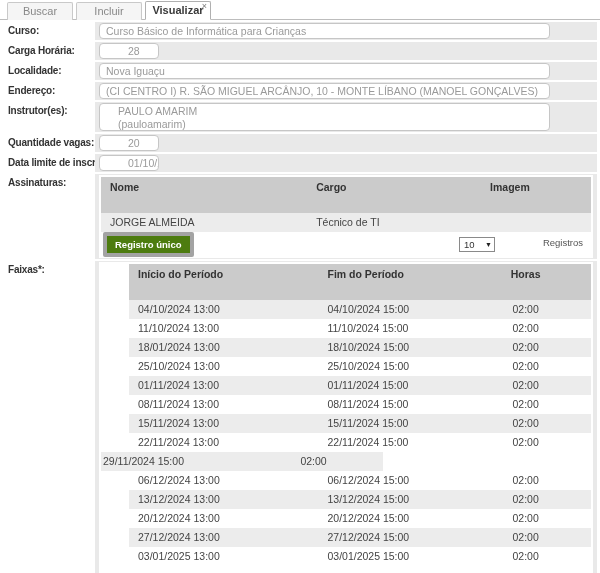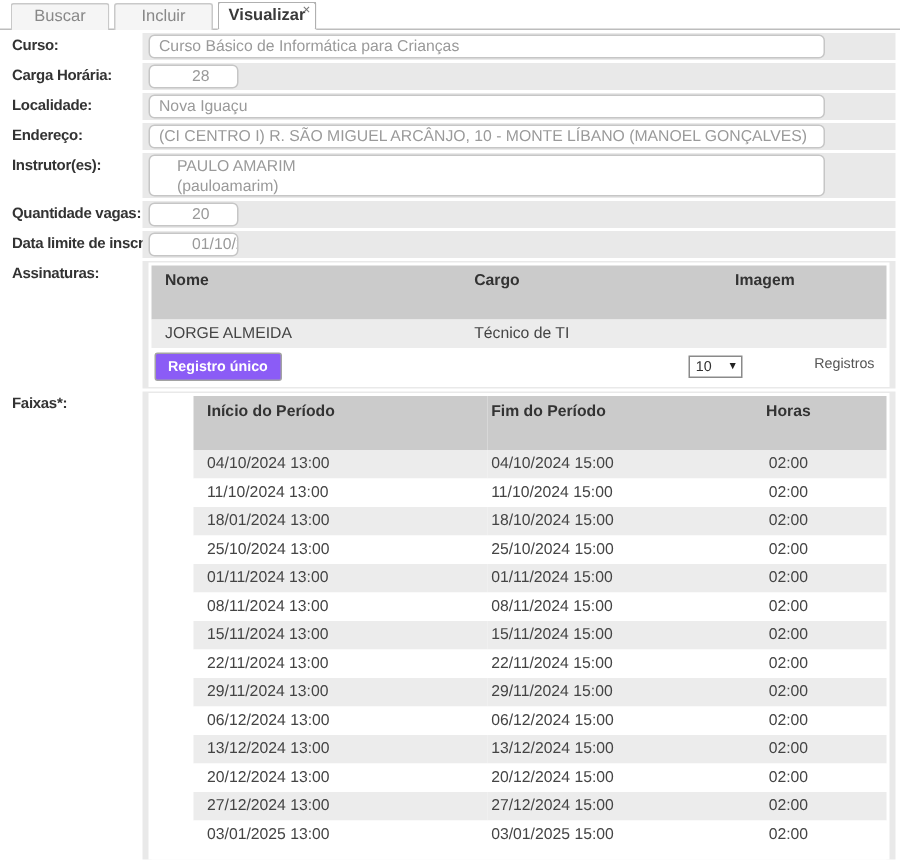--- a/index.html
+++ b/index.html
@@ -48,21 +48,21 @@
   .sig .c1 { width:43.5%; padding-left:9px; }
   .sig .c2 { width:35.5%; padding-left:2px; }
   .sig .c3 { width:21%;   padding-left:2px; }
 
   .fx .c1 { width:42.5%; padding-left:9px;margin-left:28px; }
   .fx .c2 { width:30.5%; padding-left:2px; }
   .fx .c3 { width:27%; text-align:center; padding-right:6px; }
 
   .sig-footer { display:flex; justify-content:space-between; align-items:center;
     background:#fff; height:24px; padding:0 8px 0 2px; }
-  .btn { background:#8b5cf6; border:1px solid #a3a3a3; border-radius:2px;
+  .btn { background:#4d7c0f; border:4px solid #a3a3a3; border-radius:2px;
     color:#fff; font-weight:bold; font-size:9.5px; padding:3px 8px;
     font-family:"Liberation Sans", sans-serif; cursor:pointer; }
   .pager { display:flex; gap:4px; }
   .selectbox { display:flex; align-items:center; justify-content:space-between;
     width:36px; height:15px; background:#fff; border:1px solid #8a8a8a;
     font-size:9.5px; padding:0 2px 0 4px; color:#333; cursor:default; }
   .chev { font-size:7px; color:#222; }
   .pager-label { font-size:9.5px; color:#555;margin-left:44px; }
 
   .spacer-row { background:#fff; height:12px; }
@@ -203,21 +203,20 @@
                 <div class="tc c1">15/11/2024 13:00</div>
                 <div class="tc c2">15/11/2024 15:00</div>
                 <div class="tc c3">02:00</div>
               </div>
               <div class="trow r-even">
                 <div class="tc c1">22/11/2024 13:00</div>
                 <div class="tc c2">22/11/2024 15:00</div>
                 <div class="tc c3">02:00</div>
               </div>
               <div class="trow r-odd">
-                <div class="tc c1">29/11/2024 13:00</div>
                 <div class="tc c2">29/11/2024 15:00</div>
                 <div class="tc c3">02:00</div>
               </div>
               <div class="trow r-even">
                 <div class="tc c1">06/12/2024 13:00</div>
                 <div class="tc c2">06/12/2024 15:00</div>
                 <div class="tc c3">02:00</div>
               </div>
               <div class="trow r-odd">
                 <div class="tc c1">13/12/2024 13:00</div>

